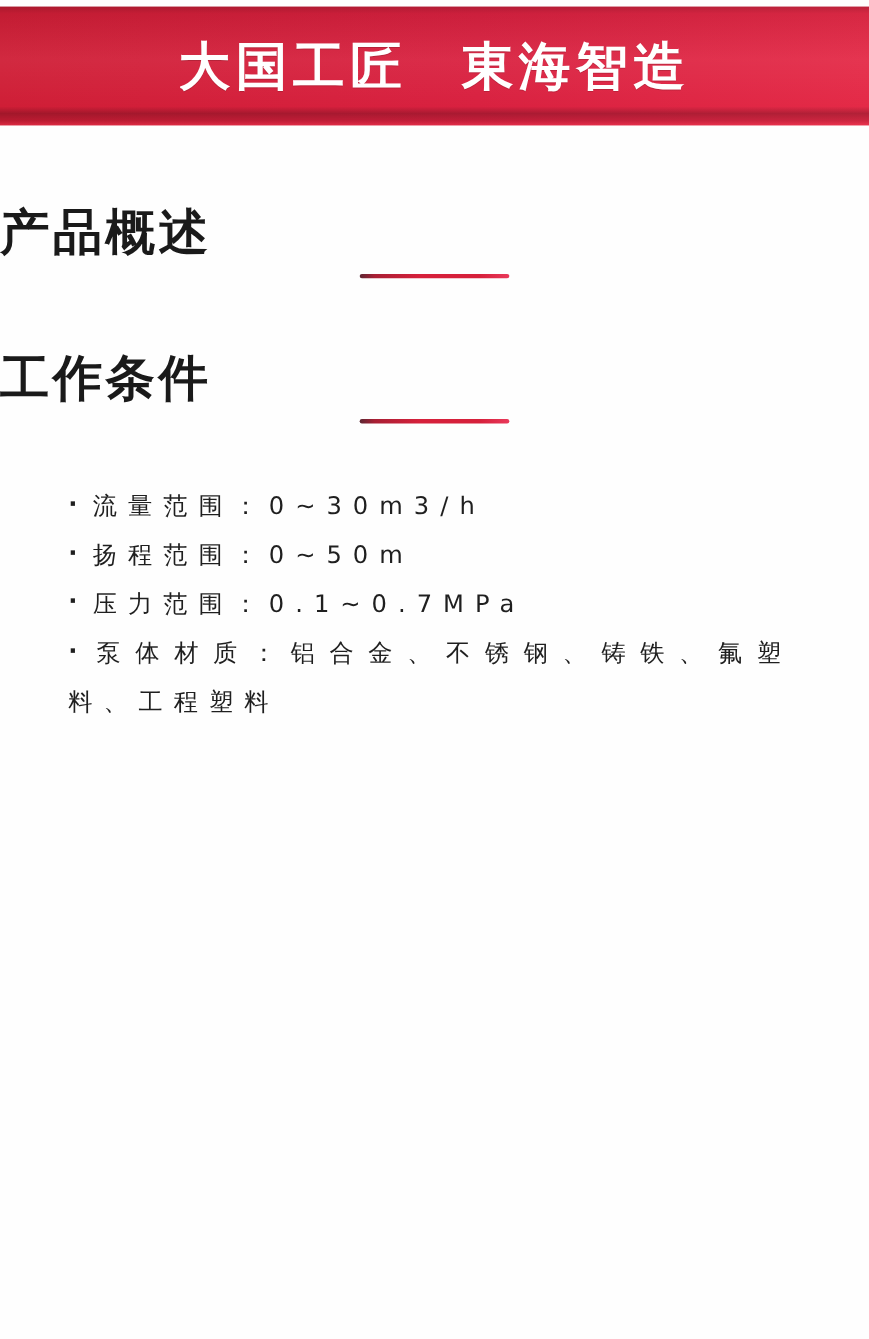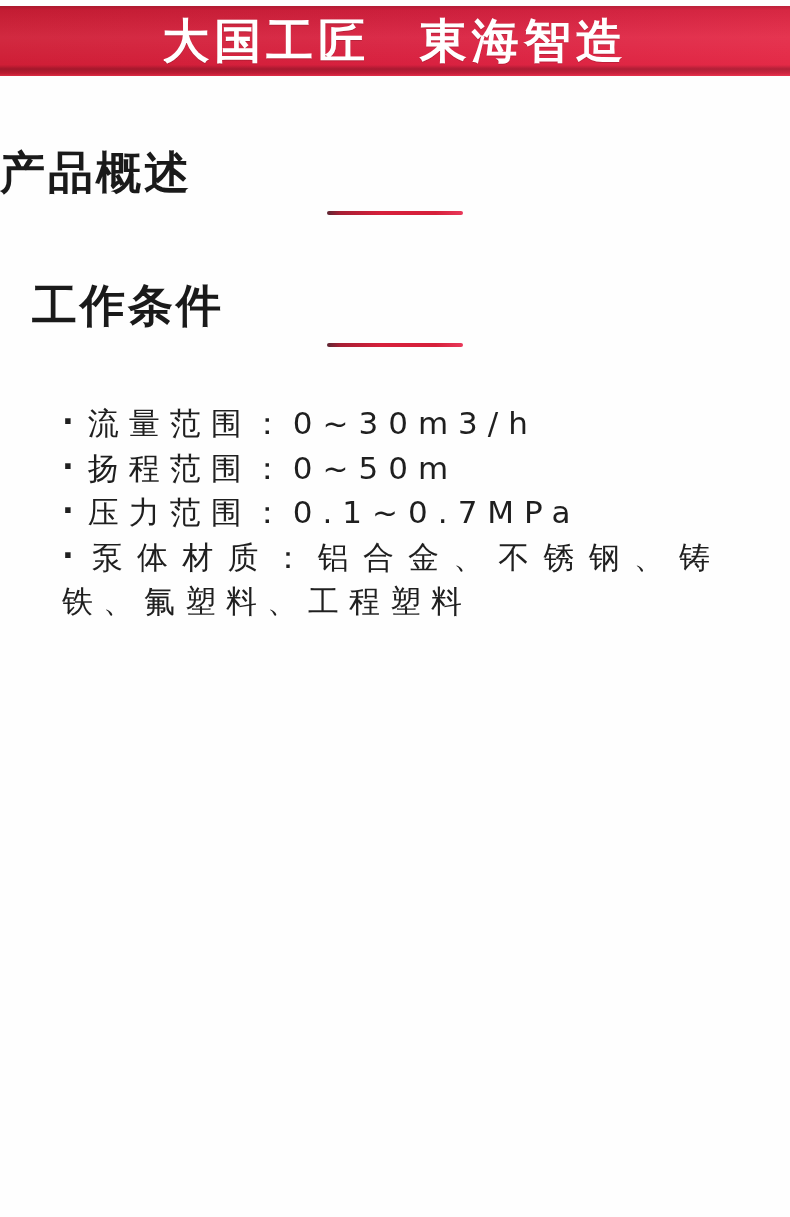--- a/index.html
+++ b/index.html
@@ -12,21 +12,21 @@
     position: relative;
     width: 790px;
     height: 1217px;
     margin: 0 auto;
     background: #fefefe;
     overflow: hidden;
   }
   
   .banner {
     margin-top: 6px;
-    height: 70px;
+    height: 108px;
     width: 100%;
     display: flex;
     align-items: center;
     justify-content: center;
     background:
       linear-gradient(180deg, rgba(0,0,0,0.18) 0%, rgba(0,0,0,0.06) 6%, rgba(255,255,255,0.05) 45%, rgba(0,0,0,0) 84%, rgba(0,0,0,0.22) 90%, rgba(0,0,0,0.10) 96%, rgba(255,80,100,0.25) 100%),
       linear-gradient(90deg, #cf1e36 0%, #d92140 55%, #e42a47 100%);
   }
   .banner-title {
     color: #ffffff;
@@ -39,21 +39,21 @@
   
   .section-title {
     text-align: left;
     font-size: 45px;
     font-weight: 900;
     color: #1a1a1a;
     letter-spacing: 3px;
     line-height: 1.1;
   }
   .section-overview .section-title { margin-top: 72px; }
-  .section-conditions .section-title { margin-top: 66px; margin-left: 32px; }
+  .section-conditions .section-title { margin-top: 66px; }
   .title-underline {
     width: 136px;
     height: 4px;
     margin: 13px auto 0 auto;
     border-radius: 2px;
     background: linear-gradient(90deg, #5d2733 0%, #a81f34 10%, #d6203b 40%, #d6203b 80%, #e9395a 100%);
   }
   
   .overview-paragraph {
     margin: 61px 70px 0 64px;
@@ -64,21 +64,21 @@
     text-justify: inter-character;
     text-indent: 56px;
     color: #1f1f1f;
   }
   
   .conditions-list {
     list-style: none;
     margin: 54px 70px 0 62px;
   }
   .condition-item {
-    font-size: 31px;
+    font-size: 22px;
     line-height: 44.5px;
     letter-spacing: 10px;
     text-align: justify;
     text-justify: inter-character;
     color: #1f1f1f;
   }
   .condition-bullet {
     display: inline-block;
     letter-spacing: 0;
     margin-right: 14px;

